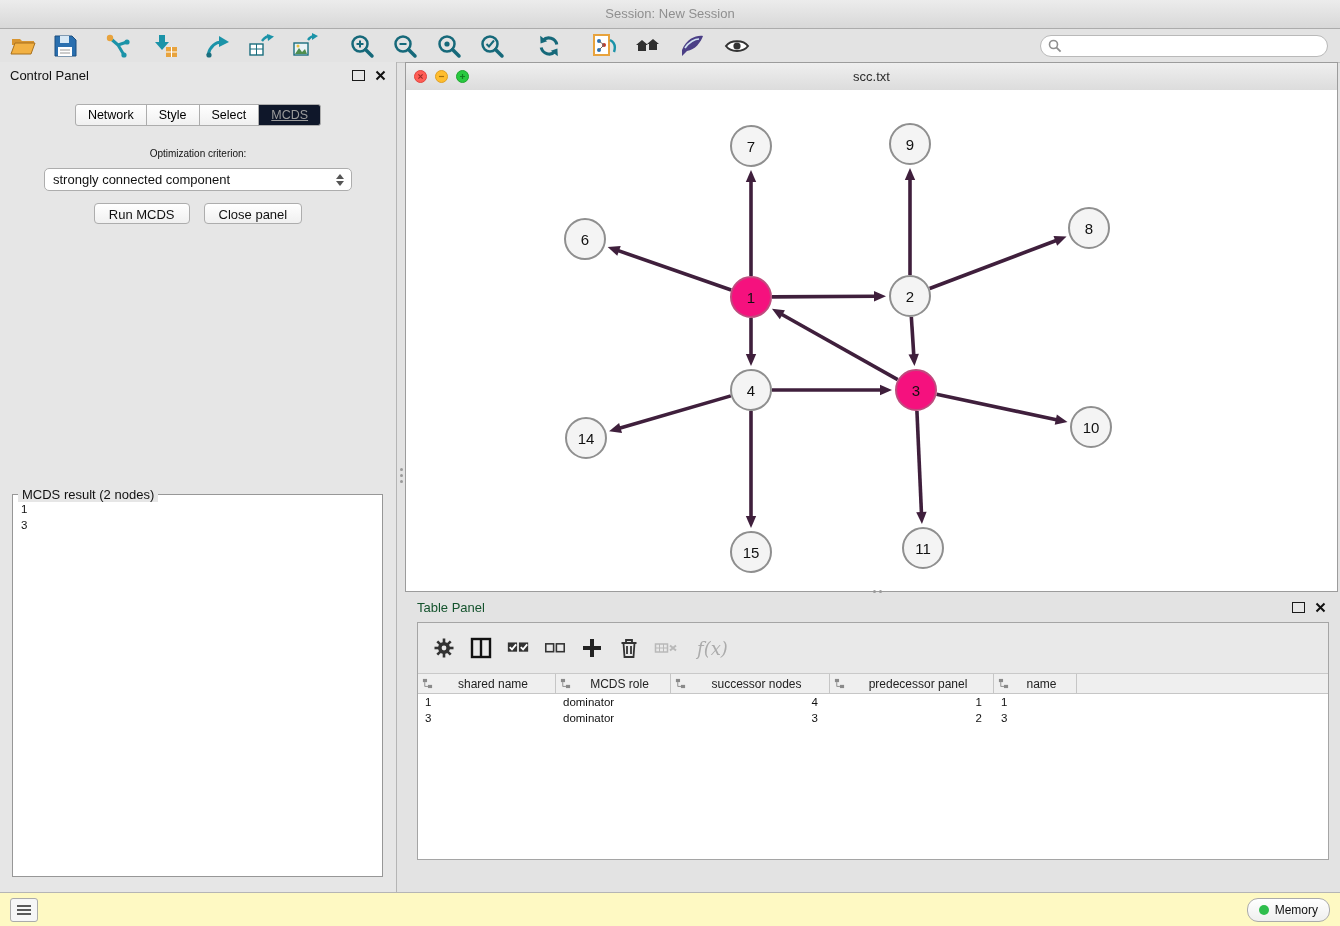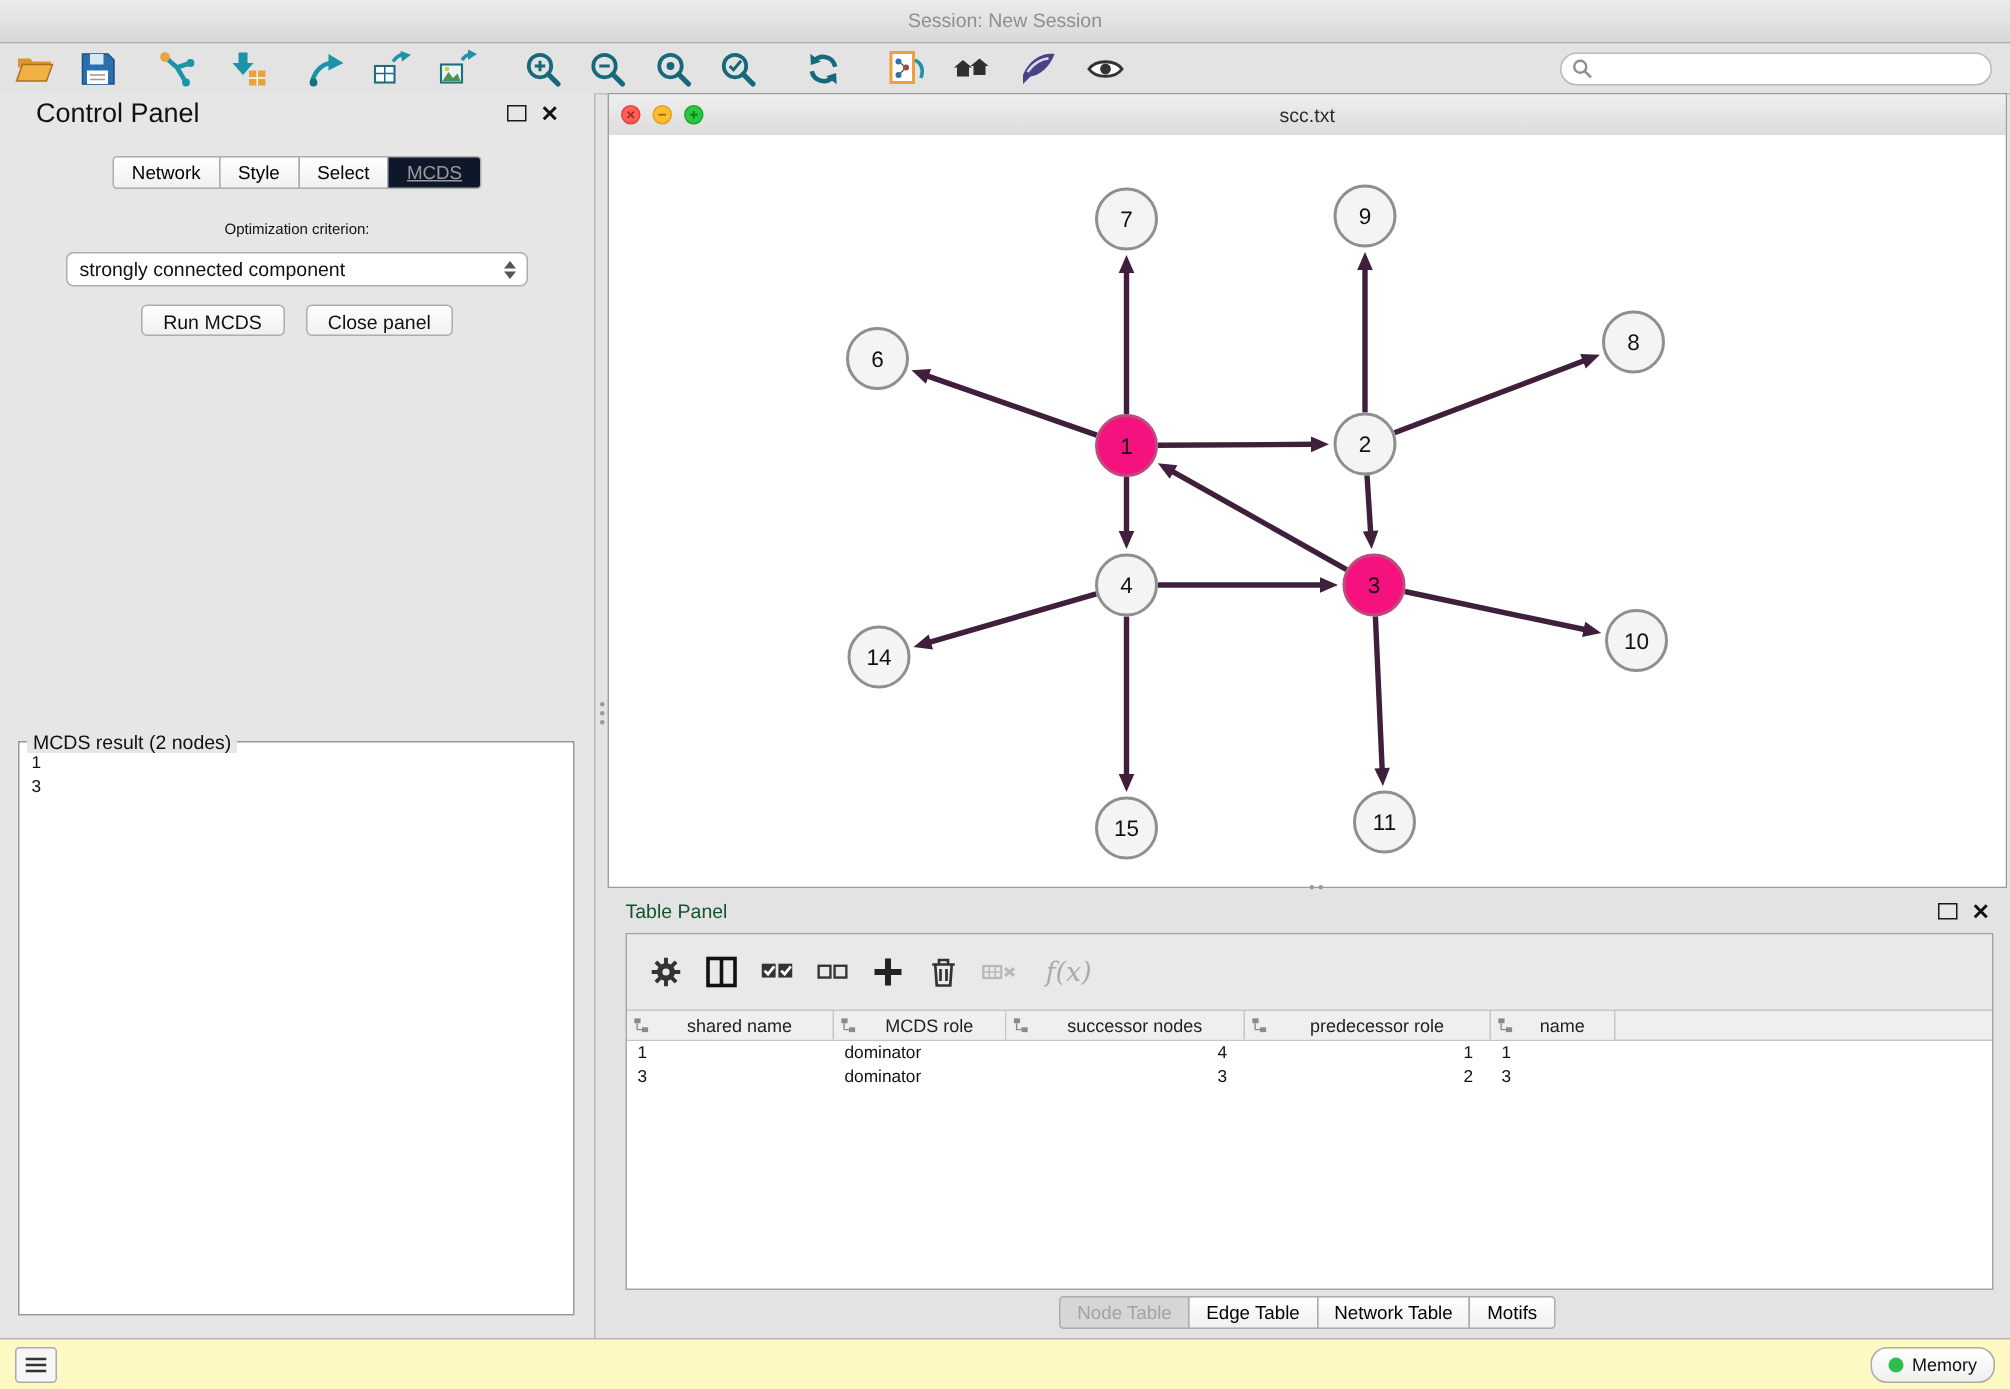--- a/index.html
+++ b/index.html
@@ -12,21 +12,21 @@
   
   .toolbar{position:absolute;top:29px;left:0;right:0;height:33px;display:flex;align-items:center;background:#E3E3E3;border-bottom:1px solid #C2C2C2;}
   .tb-icon{width:26px;height:26px;flex:0 0 auto;}
   .tb-icon svg{width:100%;height:100%;display:block;}
   .search-wrap{margin-left:auto;margin-right:12px;position:relative;width:288px;height:22px;}
   .search-input{width:100%;height:100%;border:1px solid #B9B9B9;border-radius:12px;background:#FFF;padding:0 8px 0 26px;font-size:12px;box-sizing:border-box;outline:none;color:#333;}
   .search-ic{position:absolute;left:8px;top:4px;width:14px;height:14px;}
 
   
   .control-panel{position:absolute;left:0;top:62px;width:397px;bottom:34px;background:#E6E6E6;border-right:1px solid #B5B5B5;box-sizing:border-box;}
-  .cp-header{height:26px;display:flex;align-items:center;padding:0 24px;font-size:18px;color:#111;}
+  .cp-header{height:26px;display:flex;align-items:center;padding:0 10px;font-size:13px;color:#111;}
   .cp-header .spacer{flex:1;}
   .float-btn{width:11px;height:9px;border:1.5px solid #1A1A1A;margin-right:10px;background:#E6E6E6;}
   .close-x{width:11px;height:11px;}
   .cp-tabs{display:flex;justify-content:center;margin-top:16px;}
   .cp-tab{height:20px;line-height:20px;padding:0 12px;font-size:12.5px;background:linear-gradient(#FFFFFF,#F0F0F0);border:1px solid #ADADAD;margin-left:-1px;color:#000;cursor:default;}
   .cp-tab:first-child{margin-left:0;border-radius:3px 0 0 3px;}
   .cp-tab:last-child{border-radius:0 3px 3px 0;}
   .cp-tab.selected{background:#0f172a;color:#9B9B9B;text-decoration:underline;}
   .cp-opt-label{text-align:center;margin-top:22px;font-size:10px;color:#111;}
   .cp-dropdown{margin:9px auto 0;width:308px;height:23px;background:#FFF;border:1px solid #ADADAD;border-radius:5px;display:flex;align-items:center;font-size:13px;padding:0 5px 0 8px;box-sizing:border-box;color:#111;}
@@ -470,21 +470,21 @@
               <path d="M3 4.5v4.7h3.5" stroke="#8A8A8A" fill="none"></path>
             </svg>
             <span class="th-label">successor nodes</span>
           </div>
           <div class="th" style="width: 164px;">
             <svg class="tree-ic" viewBox="0 0 12 12">
               <rect x="1" y="1" width="4.5" height="3.5" fill="#8A8A8A"></rect>
               <rect x="6.5" y="7.5" width="4.5" height="3.5" fill="#8A8A8A"></rect>
               <path d="M3 4.5v4.7h3.5" stroke="#8A8A8A" fill="none"></path>
             </svg>
-            <span class="th-label">predecessor role</span>
+            <span class="th-label">predecessor panel</span>
           </div>
           <div class="th" style="width: 83px;">
             <svg class="tree-ic" viewBox="0 0 12 12">
               <rect x="1" y="1" width="4.5" height="3.5" fill="#8A8A8A"></rect>
               <rect x="6.5" y="7.5" width="4.5" height="3.5" fill="#8A8A8A"></rect>
               <path d="M3 4.5v4.7h3.5" stroke="#8A8A8A" fill="none"></path>
             </svg>
             <span class="th-label">name</span>
           </div>
         </div>
@@ -498,26 +498,20 @@
           </div>
           <div class="tr">
             <div class="td" style="width: 138px; text-align: left;">3</div>
             <div class="td" style="width: 115px; text-align: left;">dominator</div>
             <div class="td" style="width: 159px; text-align: right; padding-right: 12px;">3</div>
             <div class="td" style="width: 164px; text-align: right; padding-right: 12px;">2</div>
             <div class="td" style="width: 83px; text-align: left;">3</div>
           </div>
         </div>
     </div>
-    <div class="table-tabs">
-        <div class="tp-tab selected">Node Table</div>
-        <div class="tp-tab">Edge Table</div>
-        <div class="tp-tab">Network Table</div>
-        <div class="tp-tab">Motifs</div>
-      </div>
   </div>
 
   <div class="statusbar">
     <span class="menu-btn">
       <svg viewBox="0 0 14 12">
           <g stroke="#333" stroke-width="1.6">
             <line x1="0" y1="2" x2="14" y2="2"></line>
             <line x1="0" y1="6" x2="14" y2="6"></line>
             <line x1="0" y1="10" x2="14" y2="10"></line>
           </g>

